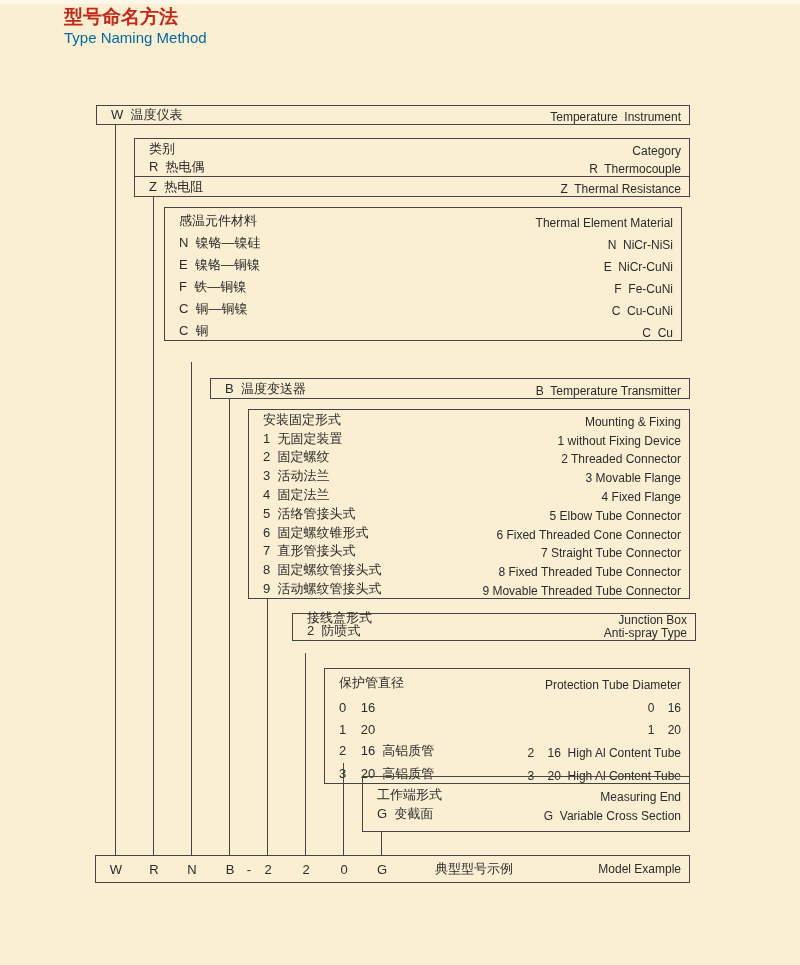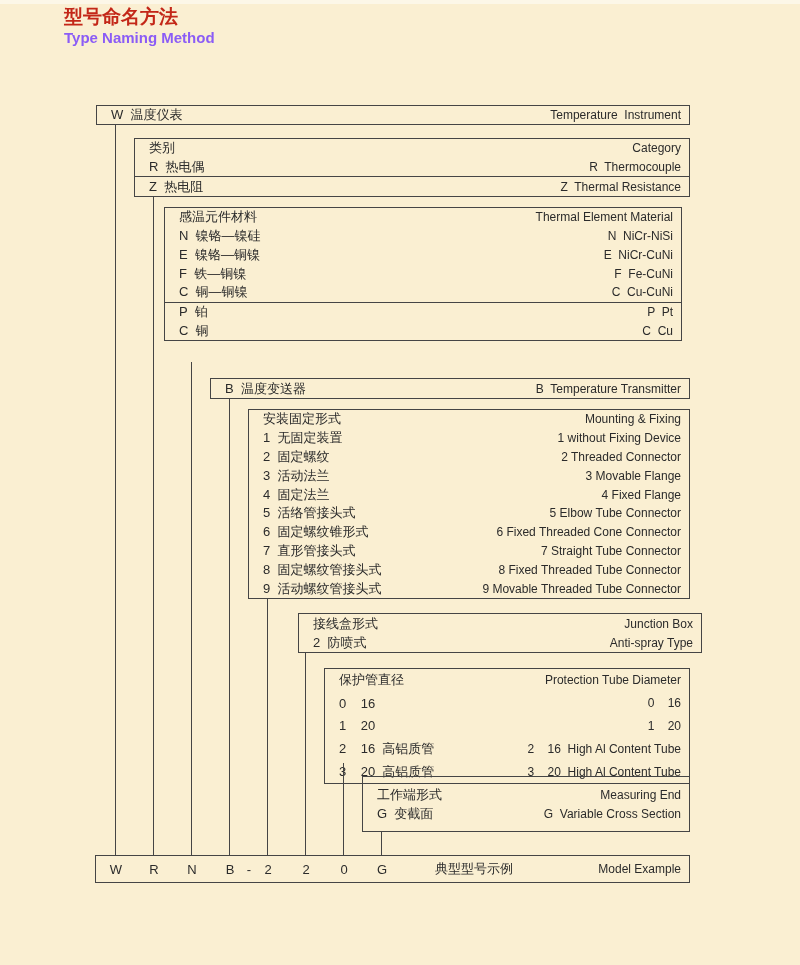--- a/index.html
+++ b/index.html
@@ -5,28 +5,28 @@
   html,body{margin:0;padding:0;}
   .canvas{
     position:relative; width:800px; height:965px;
     background:#FAEFD2; overflow:hidden;
     font-family:"Liberation Sans","DejaVu Sans",sans-serif;
     color:#2B2B2B;
   }
   .topband{position:absolute;left:0;top:0;width:800px;height:4px;background:#FCF7E8;}
   .title{position:absolute;left:64px;top:6px;line-height:21px;}
   .title-cn{font-size:19px;font-weight:bold;color:#C32718;}
-  .title-en{font-size:15px;font-weight:bold;color:#8b5cf6;}
+  .title-en{font-size:15px;font-weight:normal;color:#0369a1;}
   .nbox{
     position:absolute; box-sizing:border-box;
     border:1px solid #454545;
     display:flex; flex-direction:column; justify-content:center;
   }
   .row{
-    flex:1; display:flex; align-items:center; justify-content:space-between;
+    flex:1; display:flex; align-items:flex-end; justify-content:space-between;
     padding:0 8px 0 14px; min-height:0;
   }
   .row.divided{border-top:1px solid #454545;}
   .cn{font-size:13px; white-space:pre;}
   .en{font-size:12px; white-space:pre; text-align:right;}
   .vline{position:absolute; width:1px; background:#454545;}
   .model{justify-content:center;}
   .mchar{
     position:absolute; top:0; bottom:0; width:20px;
     display:flex; align-items:center; justify-content:center;
@@ -88,24 +88,20 @@
       <span class="en">E  NiCr-CuNi</span>
     </div>
     <div class="row">
       <span class="cn">F  铁—铜镍</span>
       <span class="en">F  Fe-CuNi</span>
     </div>
     <div class="row">
       <span class="cn">C  铜—铜镍</span>
       <span class="en">C  Cu-CuNi</span>
     </div>
-    <div class="row divided">
-      <span class="cn">P  铂</span>
-      <span class="en">P  Pt</span>
-    </div>
     <div class="row">
       <span class="cn">C  铜</span>
       <span class="en">C  Cu</span>
     </div>
   </div>
 
   <div class="nbox" style="left:210px;top:378px;width:480px;height:21px">
     <div class="row">
       <span class="cn">B  温度变送器</span>
       <span class="en">B  Temperature Transmitter</span>
@@ -148,21 +144,21 @@
     <div class="row">
       <span class="cn">8  固定螺纹管接头式</span>
       <span class="en">8 Fixed Threaded Tube Connector</span>
     </div>
     <div class="row">
       <span class="cn">9  活动螺纹管接头式</span>
       <span class="en">9 Movable Threaded Tube Connector</span>
     </div>
   </div>
 
-  <div class="nbox" style="left:298px;top:613px;width:404px;height:40px">
+  <div class="nbox" style="left:292px;top:613px;width:404px;height:28px">
     <div class="row">
       <span class="cn">接线盒形式</span>
       <span class="en">Junction Box</span>
     </div>
     <div class="row">
       <span class="cn">2  防喷式</span>
       <span class="en">Anti-spray Type</span>
     </div>
   </div>
 

